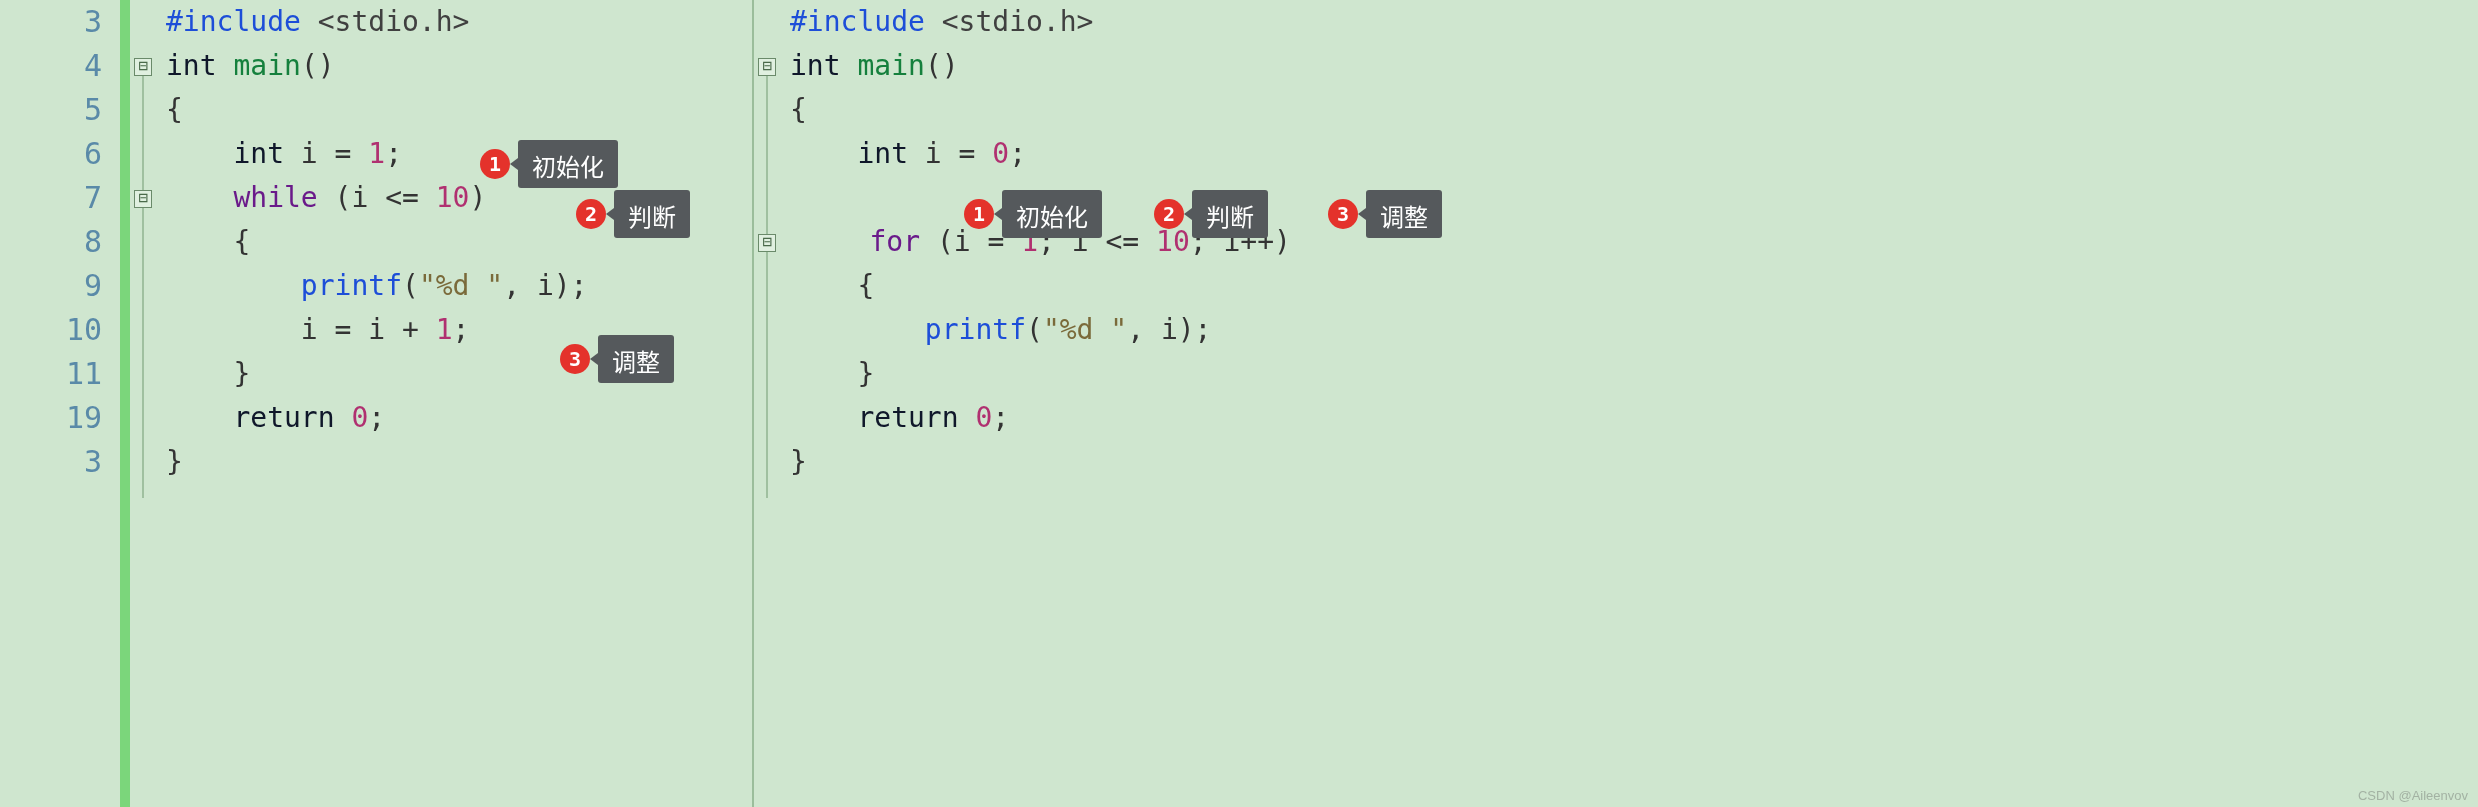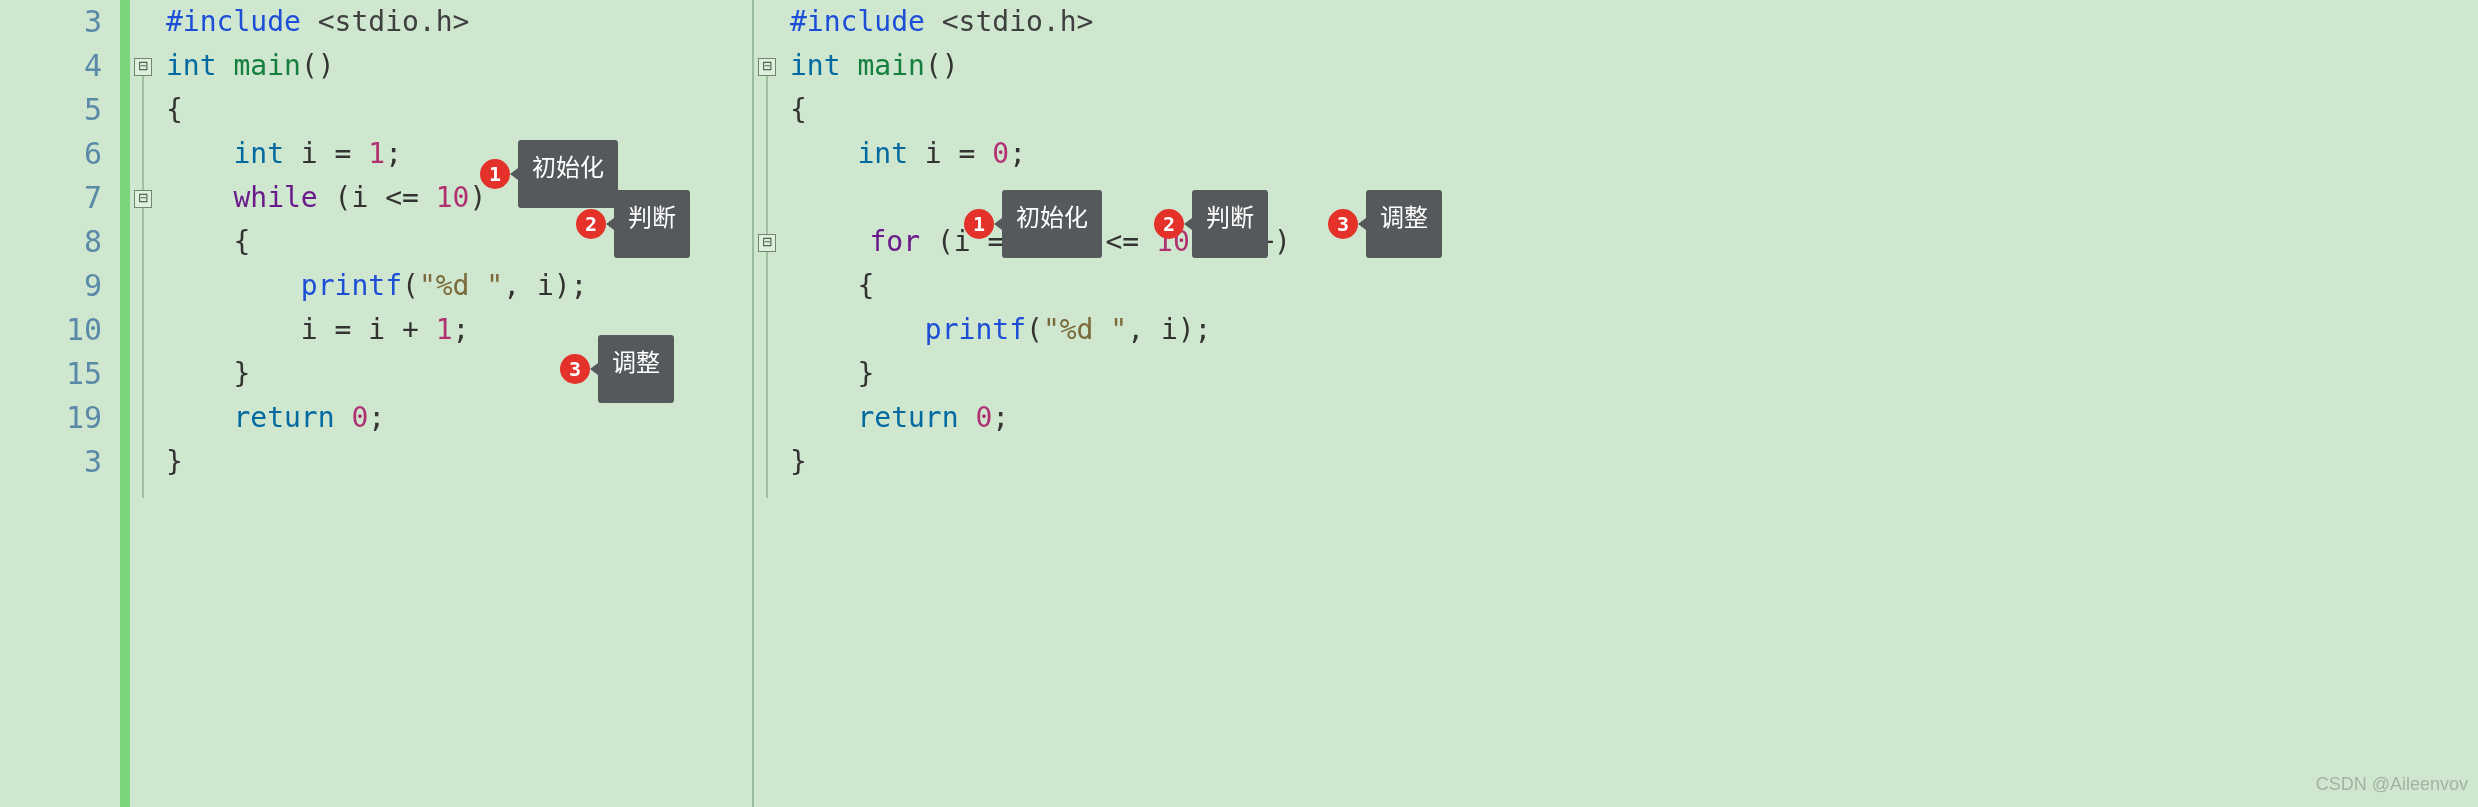--- a/index.html
+++ b/index.html
@@ -68,21 +68,21 @@
   }
   .codearea {
     flex: 1;
     position: relative;
     background: #cfe6cf;
     line-height: 44px;
     padding-left: 6px;
     white-space: pre;
   }
   .line { height: 44px; position: relative; }
-  .kw    { color: #0369a1; }  
+  .kw    { color: #0f172a; }  
   .pp    { color: #1d4ed8; }  
   .inc   { color: #404040; }  
   .fn    { color: #15803d; }     
   .op    { color: #333; }
   .num   { color: #b03070; }
   .str   { color: #7a6a3a; }
   .txt   { color: #333; }
   .par   { color: #6a1a8a; }  
   .forkw { color: #6a1a8a; margin-left: 12px; }
 
@@ -102,58 +102,58 @@
     display: inline-flex;
     align-items: center;
     justify-content: center;
     z-index: 2;
   }
   .badge-label {
     background: #55595c;
     color: #fff;
     font-size: 24px;
     font-family: "Noto Sans CJK SC", sans-serif;
-    padding: 4px 14px 20px 14px;
+    padding: 4px 14px 0 14px;
     border-radius: 3px;
     margin-left: 8px;
     position: relative;
   }
   .badge-label::before {
     content: "";
     position: absolute;
     left: -8px;
     top: 50%;
     transform: translateY(-50%);
     border-width: 6px 8px 6px 0;
     border-style: solid;
     border-color: transparent #55595c transparent transparent;
   }
   .watermark {
     position: absolute;
     right: 10px;
-    bottom: 12px;
-    font-size: 18px;
+    bottom: 4px;
+    font-size: 13px;
     color: rgba(80,80,80,0.35);
     font-family: sans-serif;
   }
 </style>
 </head>
 <body>
 
 <div class="panel-left">
   <div class="gutter" id="gutter-left">
       <div class="line">3</div>
       <div class="line">4</div>
       <div class="line">5</div>
       <div class="line">6</div>
       <div class="line">7</div>
       <div class="line">8</div>
       <div class="line">9</div>
       <div class="line">10</div>
-      <div class="line">15</div>
+      <div class="line">11</div>
       <div class="line">19</div>
       <div class="line">3</div>
     </div>
   <div class="changebar"></div>
   <div class="foldcol">
     <div class="foldline-v" style="top:58px;height:440px;"></div>
     <div class="foldbox" style="top:58px;">⊟</div>
     <div class="foldbox" style="top:190px;">⊟</div>
   </div>
   <div class="codearea" id="code-left"><div class="line"><span class="pp">#include </span><span class="inc">&lt;stdio.h&gt;</span></div><div class="line"><span class="kw">int </span><span class="fn">main</span><span class="op">()</span></div><div class="line"><span class="op">{</span></div><div class="line"><span class="txt">    </span><span class="kw">int</span><span class="txt"> i </span><span class="op">= </span><span class="num">1</span><span class="op">;</span></div><div class="line"><span class="txt">    </span><span class="par">while</span><span class="txt"> </span><span class="op">(</span><span class="txt">i </span><span class="op">&lt;= </span><span class="num">10</span><span class="op">)</span></div><div class="line"><span class="txt">    </span><span class="op">{</span></div><div class="line"><span class="txt">        </span><span class="pp">printf</span><span class="op">(</span><span class="str">"%d "</span><span class="op">, </span><span class="txt">i</span><span class="op">);</span></div><div class="line"><span class="txt">        i </span><span class="op">= </span><span class="txt">i </span><span class="op">+ </span><span class="num">1</span><span class="op">;</span></div><div class="line"><span class="txt">    </span><span class="op">}</span></div><div class="line"><span class="txt">    </span><span class="kw">return</span><span class="txt"> </span><span class="num">0</span><span class="op">;</span></div><div class="line"><span class="op">}</span></div><div class="badge" style="top: 140px; left: 320px;"><span class="badge-num">1</span><span class="badge-label">初始化</span></div><div class="badge" style="top: 190px; left: 416px;"><span class="badge-num">2</span><span class="badge-label">判断</span></div><div class="badge" style="top: 335px; left: 400px;"><span class="badge-num">3</span><span class="badge-label">调整</span></div></div>

